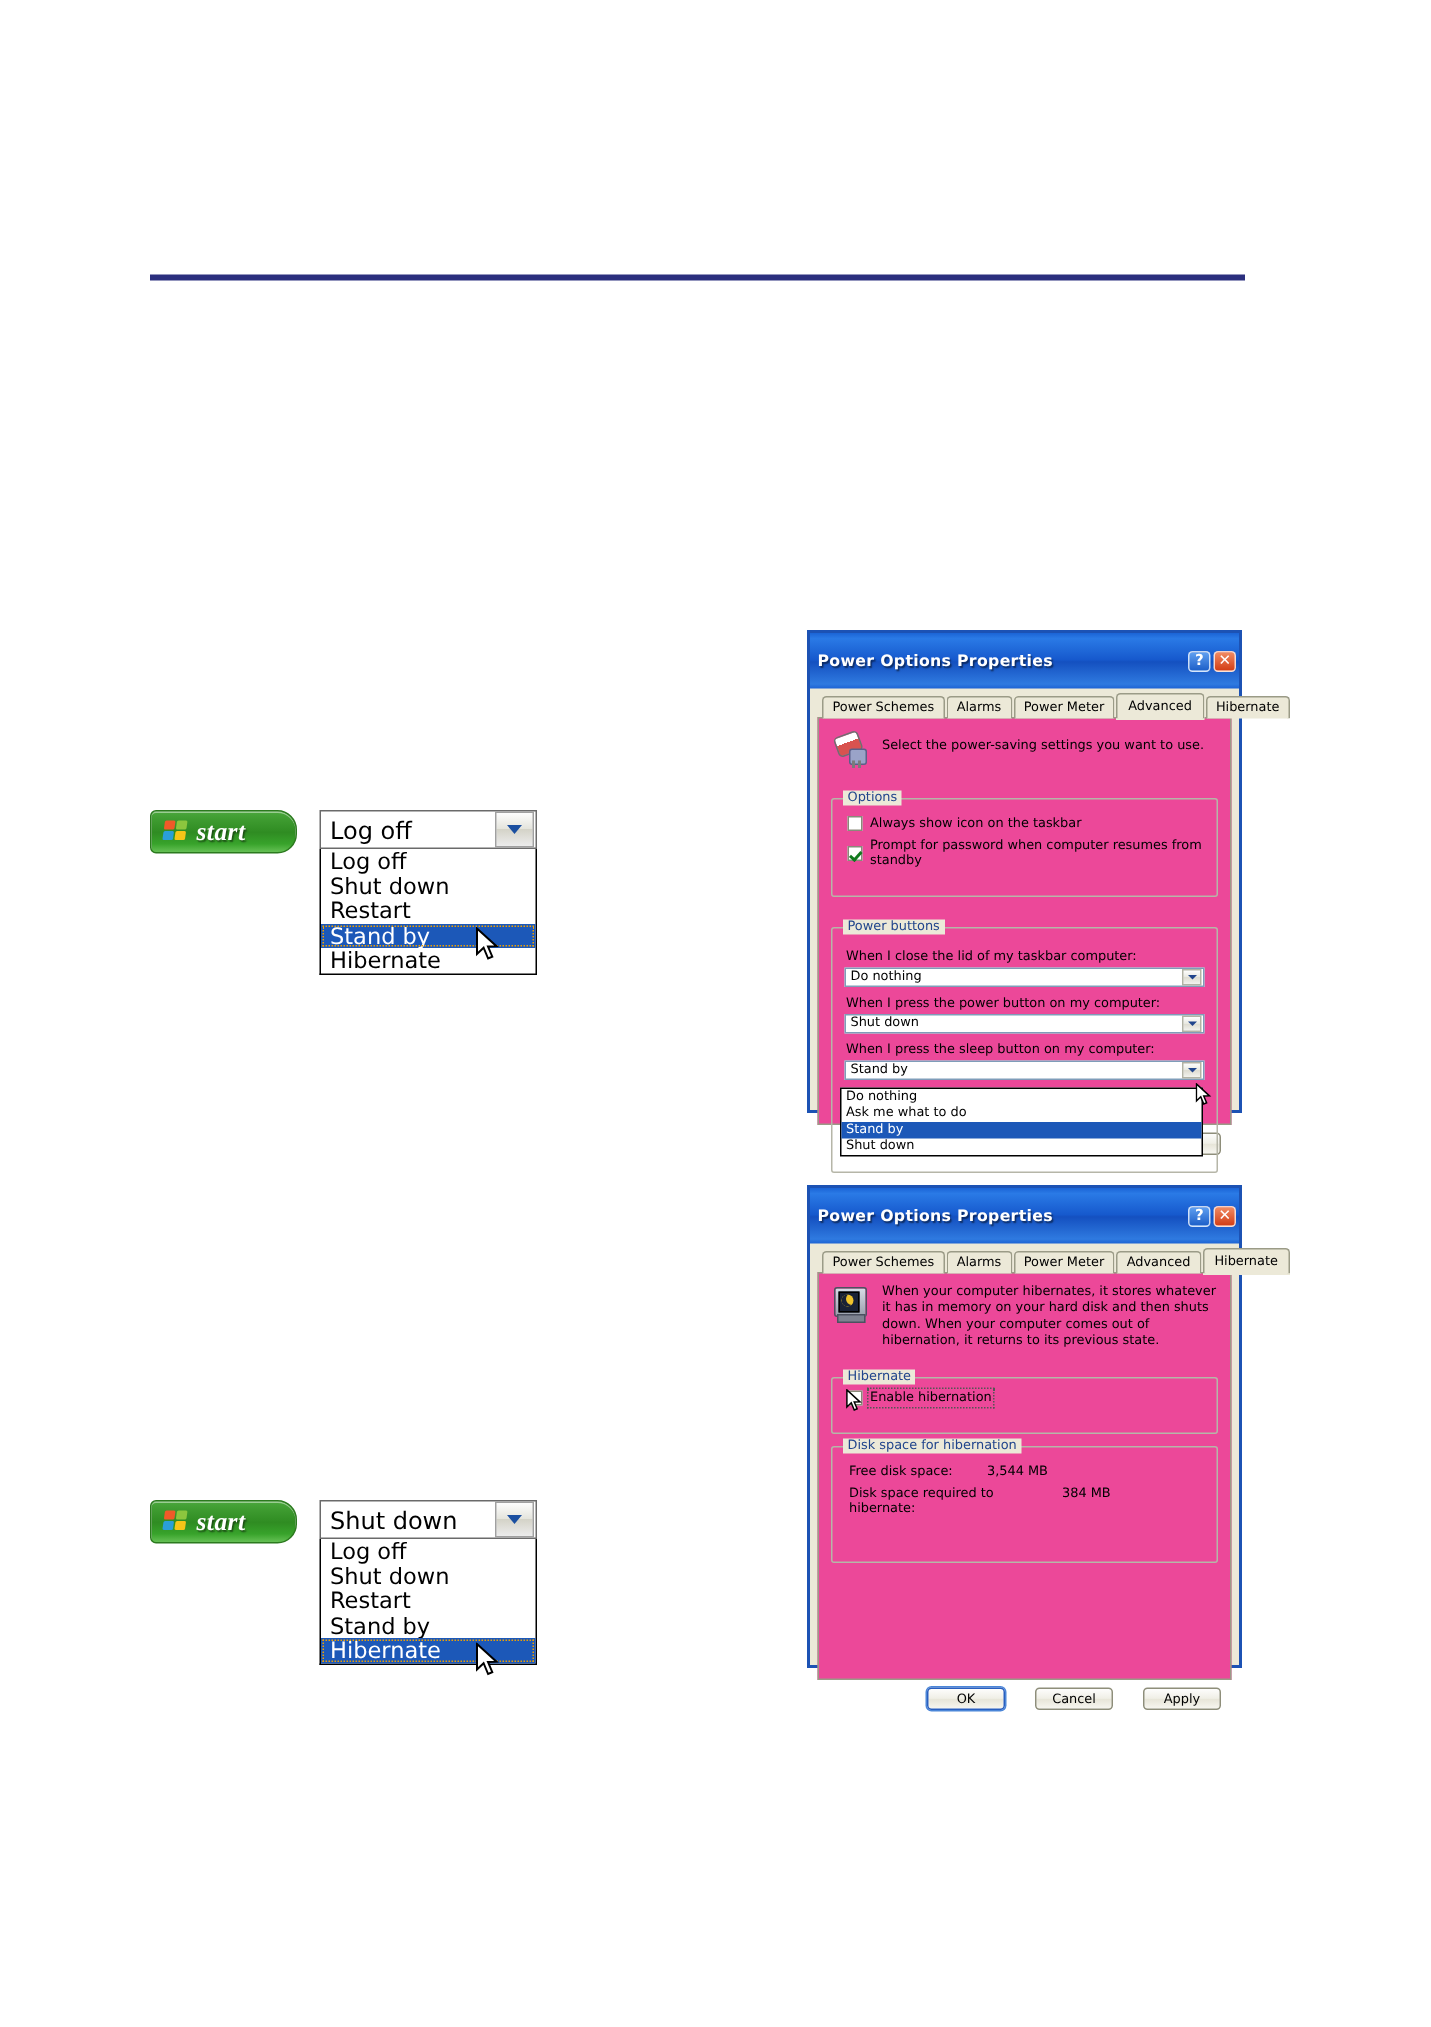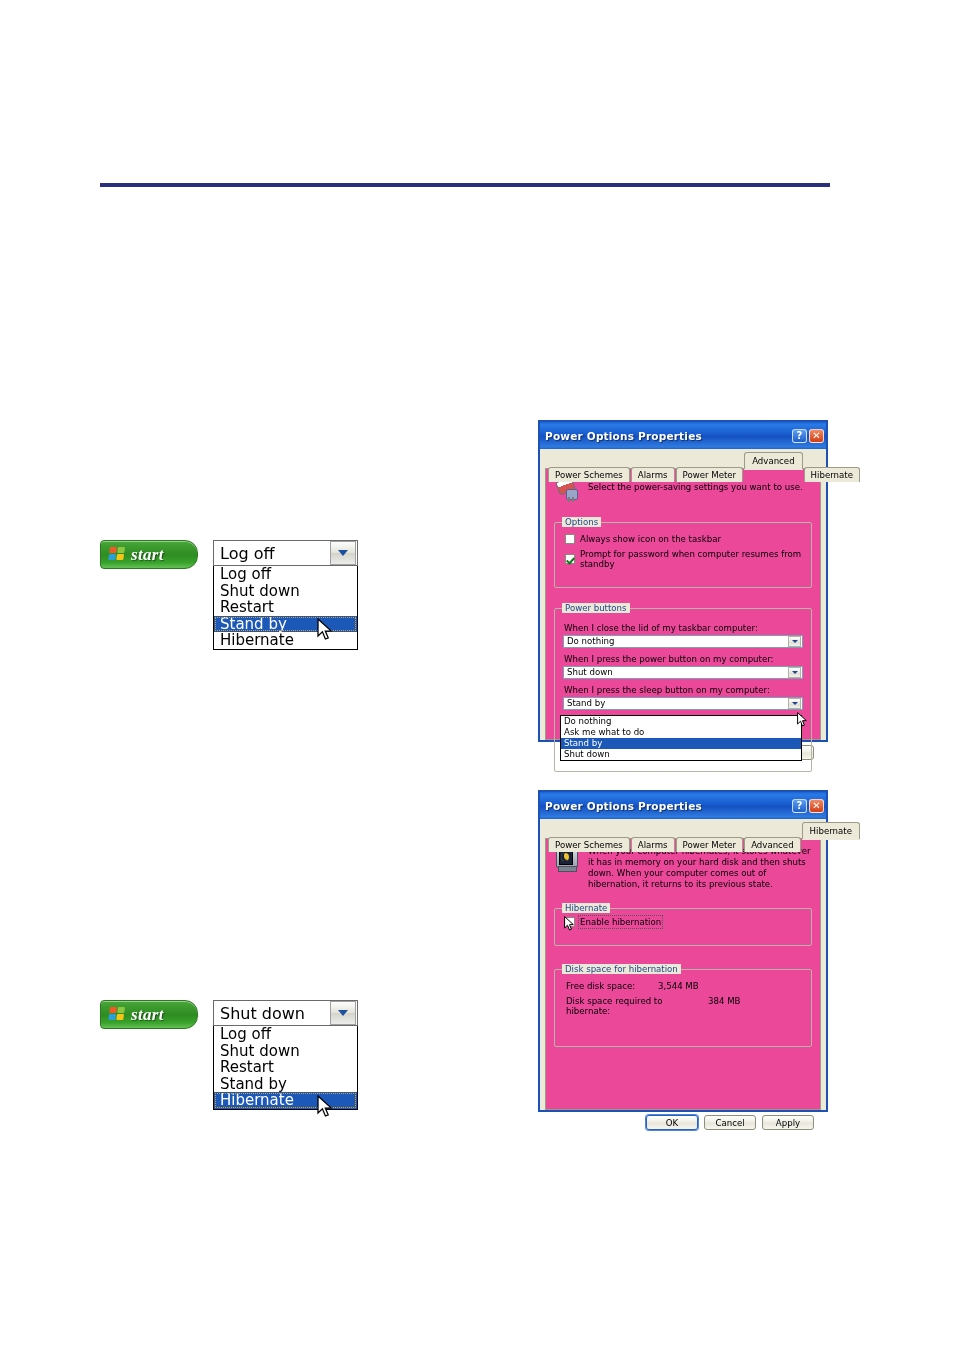--- a/index.html
+++ b/index.html
@@ -77,21 +77,21 @@
 
   
   .xpdlg{
     position:absolute;
     background:#ece9d8;
     border:2px solid #1c52b4;
     box-sizing:border-box;
     font-family:"DejaVu Sans", sans-serif;
   }
   .xp-title{
-    height:27px;
+    height:37px;
     background:linear-gradient(to bottom,#1b64d6 0%,#2a7ae6 10%,#1659cd 48%,#1450c0 52%,#2f7ae0 92%,#1d63d4 100%);
     display:flex;align-items:center;padding:0 2px 0 5px;
   }
   .xp-title .t{
     color:#fff;font-size:10.5px;font-weight:bold;flex:1;
     text-shadow:1px 1px 1px rgba(0,0,0,.5);letter-spacing:.2px;
   }
   .xp-btn{
     width:15px;height:14px;margin-left:2px;border-radius:3px;
     display:flex;align-items:center;justify-content:center;
@@ -100,21 +100,21 @@
   }
   .xp-btn.help{background:linear-gradient(to bottom,#5f9ff0,#1d5fc8);}
   .xp-btn.close{background:linear-gradient(to bottom,#f08a62,#d33d15);}
 
   .xp-body{padding:5px 5px 5px 5px;position:relative;}
   .tabstrip{display:flex;align-items:flex-end;height:15px;position:relative;z-index:3;padding-left:3px;}
   .tab{
     font-size:8.6px;color:#000;padding:2px 6px 2px 6px;
     background:#ece9d8;border:1px solid #9b9b87;border-bottom:none;
     border-radius:3px 3px 0 0;margin-right:1px;line-height:10px;
-    white-space:nowrap;position:relative;top:13px;
+    white-space:nowrap;position:relative;top:0;
   }
   .tab.active{
     background:#ece9d8;font-weight:normal;padding:3px 7px 3px 7px;top:0;
     border-color:#9b9b87;z-index:4;box-shadow:0 1px 0 #ece9d8;
   }
   .tabpane{
     border:1px solid #9b9b87;background:#ec4899;
     margin-top:-1px;padding:7px 8px;position:relative;z-index:2;box-sizing:border-box;
   }
 
@@ -172,21 +172,21 @@
   .chev-s{width:0;height:0;border-left:3px solid transparent;border-right:3px solid transparent;border-top:3px solid #21458c;}
 
   .dropdown{
     position:absolute;background:#fff;border:1px solid #000;box-sizing:border-box;z-index:9;
   }
   .dropdown .dopt{font-size:8.6px;color:#000;height:11px;line-height:11px;padding-left:3px;white-space:nowrap;}
   .dropdown .dopt.sel{background:#1c58b8;color:#fff;}
 
   .info-line{font-size:8.6px;color:#000;display:flex;margin:3px 0 5px 3px;}
 
-  .btnrow{display:flex;justify-content:flex-end;gap:6px;padding:5px 7px 5px 0;}
+  .btnrow{display:flex;justify-content:flex-end;gap:20px;padding:5px 7px 5px 0;}
   .btn{
     min-width:52px;height:15px;font-size:8.6px;color:#000;
     background:linear-gradient(to bottom,#fdfdfc,#f0efe6 48%,#e7e5d8 52%,#f7f6f0);
     border:1px solid #8e8e7a;border-radius:3px;
     display:flex;align-items:center;justify-content:center;box-sizing:border-box;
   }
   .btn.focus{border:1px solid #2a5fbe;box-shadow:0 0 0 1px #4b86d8;}
 
   .cursor-sm{position:absolute;width:11px;height:16px;pointer-events:none;z-index:20;}
 </style>
@@ -371,21 +371,21 @@
           <span class="glabel">Hibernate</span>
           <div class="row" style="margin-top:0;">
             <span class="cb"></span>
             <span class="cbl" style="outline:1px dotted #555;outline-offset:1px;">Enable hibernation</span>
           </div>
           <svg class="cursor-sm" style="left:9px;top:7px;" viewBox="0 0 11 16">
             <path d="M0.6 0.6 L0.6 12 L3.5 9.2 L5.5 14 L7.4 13.2 L5.5 8.7 L9.3 8.6 Z" fill="#fff" stroke="#000" stroke-width="1"></path>
           </svg>
         </div>
 
-        <div class="group" style="height:62px;margin-top:23px;">
+        <div class="group" style="height:62px;margin-top:8px;">
           <span class="glabel">Disk space for hibernation</span>
           <div class="info-line">
             <span style="width:92px;">Free disk space:</span>
             <span>3,544 MB</span>
           </div>
           <div class="info-line">
             <span style="width:142px;">Disk space required to hibernate:</span>
             <span>384 MB</span>
           </div>
         </div>

